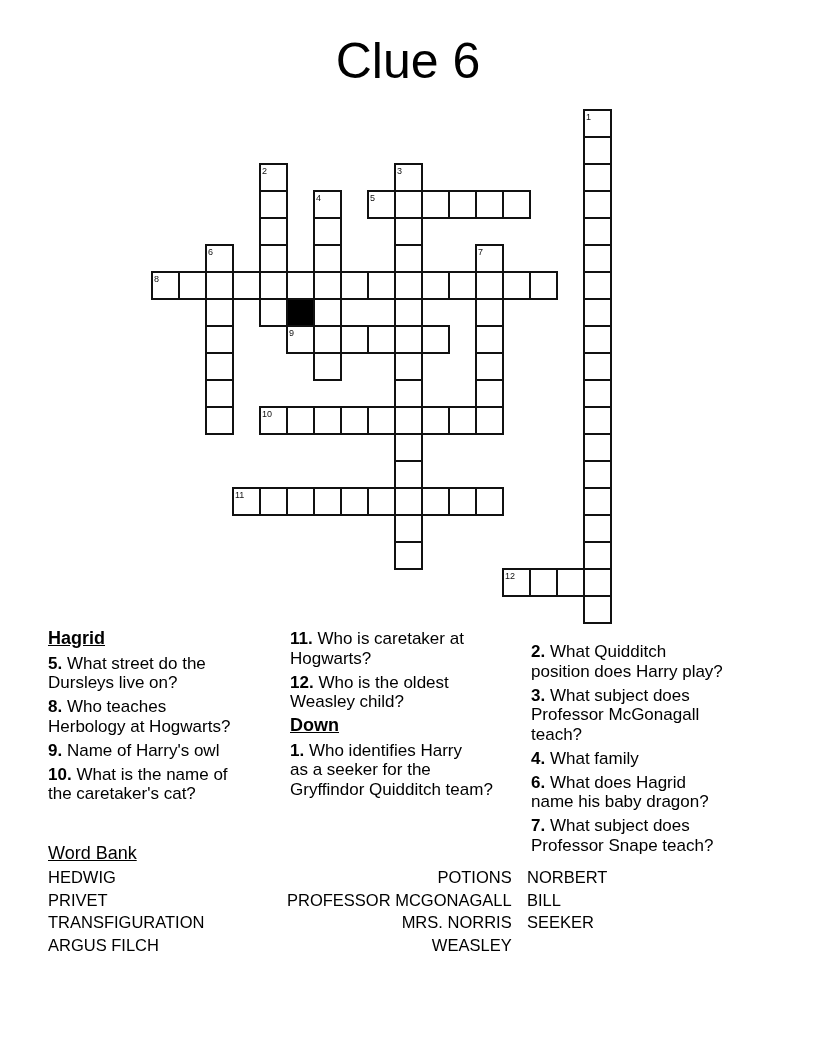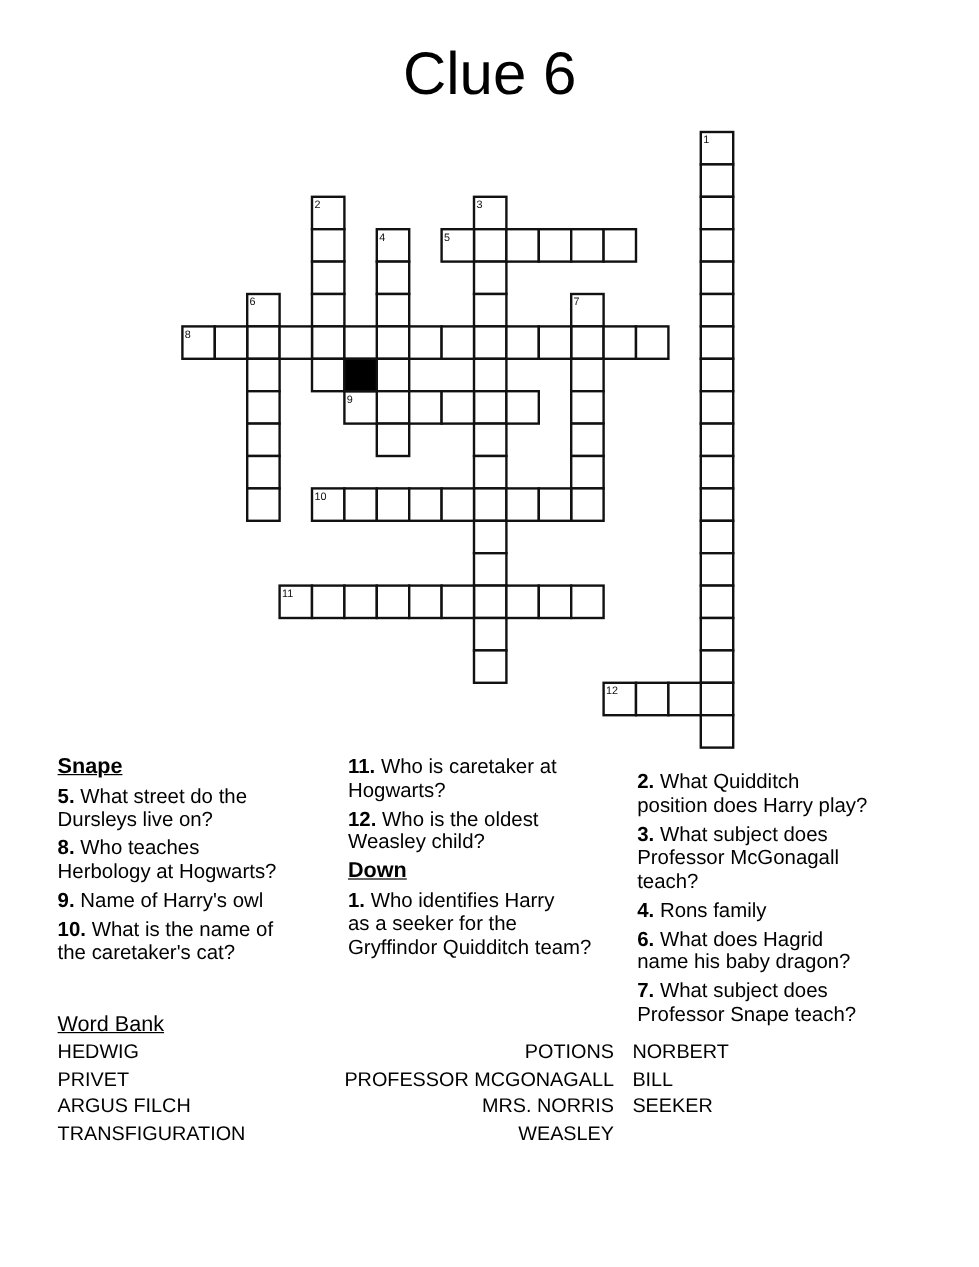--- a/index.html
+++ b/index.html
@@ -185,21 +185,21 @@
       <text x="58" y="146.5" class="cellnum">6</text>
       <text x="328" y="146.5" class="cellnum">7</text>
       <text x="4" y="173.5" class="cellnum">8</text>
       <text x="139" y="227.5" class="cellnum">9</text>
       <text x="112" y="308.5" class="cellnum">10</text>
       <text x="85" y="389.5" class="cellnum">11</text>
       <text x="355" y="470.5" class="cellnum">12</text>
     </svg>
 
   <div class="clue-col col-1">
-    <div class="sec-heading">Snape</div>
+    <div class="sec-heading">Hagrid</div>
     <p class="clue"><b>5.</b> <span>What street do the
 Dursleys live on?</span></p>
     <p class="clue"><b>8.</b> <span>Who teaches
 Herbology at Hogwarts?</span></p>
     <p class="clue"><b>9.</b> <span>Name of Harry's owl</span></p>
     <p class="clue"><b>10.</b> <span>What is the name of
 the caretaker's cat?</span></p>
   </div>
 
   <div class="clue-col col-2">
@@ -212,34 +212,34 @@
 as a seeker for the
 Gryffindor Quidditch team?</span></p>
   </div>
 
   <div class="clue-col col-3">
     <p class="clue"><b>2.</b> <span>What Quidditch
 position does Harry play?</span></p>
     <p class="clue"><b>3.</b> <span>What subject does
 Professor McGonagall
 teach?</span></p>
-    <p class="clue"><b>4.</b> <span>Rons family</span></p>
+    <p class="clue"><b>4.</b> <span>What family</span></p>
     <p class="clue"><b>6.</b> <span>What does Hagrid
 name his baby dragon?</span></p>
     <p class="clue"><b>7.</b> <span>What subject does
 Professor Snape teach?</span></p>
   </div>
 
   <div class="wb-heading">Word Bank</div>
 
   <div class="wb-col wb-1">
     <div>HEDWIG</div>
     <div>PRIVET</div>
+    <div>TRANSFIGURATION</div>
     <div>ARGUS FILCH</div>
-    <div>TRANSFIGURATION</div>
   </div>
   <div class="wb-col wb-2">
     <div>POTIONS</div>
     <div>PROFESSOR MCGONAGALL</div>
     <div>MRS. NORRIS</div>
     <div>WEASLEY</div>
   </div>
   <div class="wb-col wb-3">
     <div>NORBERT</div>
     <div>BILL</div>

